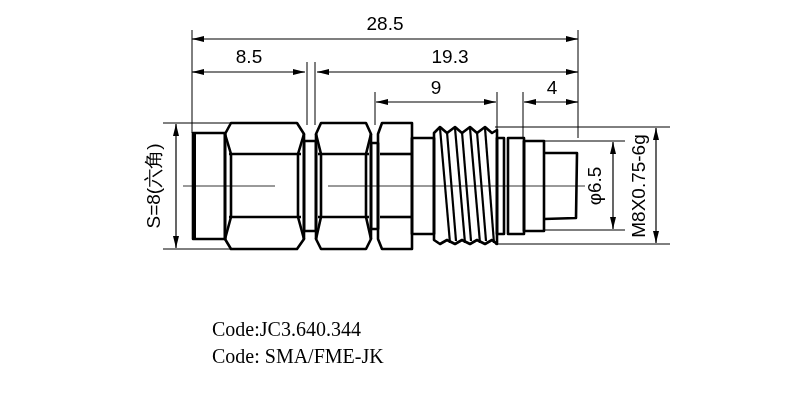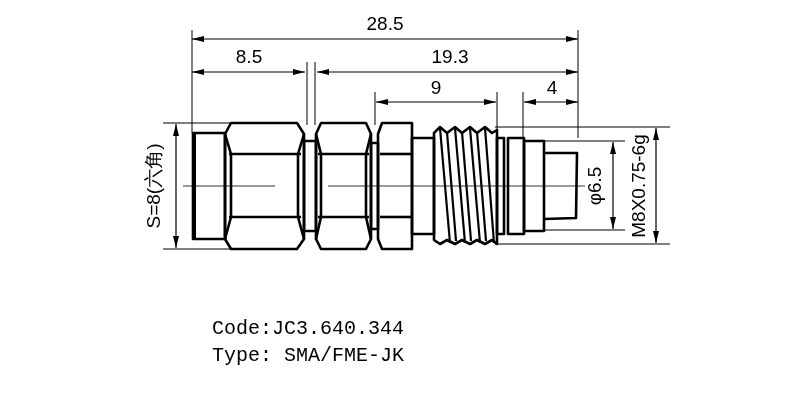--- a/index.html
+++ b/index.html
@@ -1,19 +1,19 @@
 <!DOCTYPE html>
 <html><head>
 <meta charset="utf-8">
 <style>
   html, body { margin:0; padding:0; background:#ffffff; }
   body { width:800px; height:400px; position:relative; overflow:hidden; font-family:"Liberation Sans", sans-serif; }
   svg { position:absolute; left:0; top:0; }
   .dimtext { font-family:"Liberation Sans", sans-serif; font-size:19px; fill:#000; }
-  .info { position:absolute; left:212px; font-size:20px; color:#000; line-height:26px; font-family:Liberation Mono, monospace; }
+  .info { position:absolute; left:212px; font-size:20px; color:#000; line-height:26px; font-family:Liberation Serif, serif; }
 </style>
 </head>
 <body>
 
 <svg width="800" height="400" viewBox="0 0 800 400">
   <defs>
     <marker id="arr" markerWidth="12" markerHeight="6" refX="12" refY="3" orient="auto-start-reverse" markerUnits="userSpaceOnUse">
       <path d="M0,0 L12,3 L0,6 Z" fill="#000"></path>
     </marker>
   </defs>
@@ -99,13 +99,13 @@
 
     <rect x="497" y="138" width="7" height="96"></rect>
     <rect x="508" y="138" width="16" height="96"></rect>
     <rect x="524" y="141" width="20" height="90"></rect>
 
     <path d="M544,153 L577,153 L576,218 L544,219"></path>
   </g>
 </svg>
 
 <div class="info" style="top:316px;">Code:JC3.640.344</div>
-<div class="info" style="top:343px;">Type: SMA/FME-JK</div>
+<div class="info" style="top:343px;">Code: SMA/FME-JK</div>
 
 </body></html>

